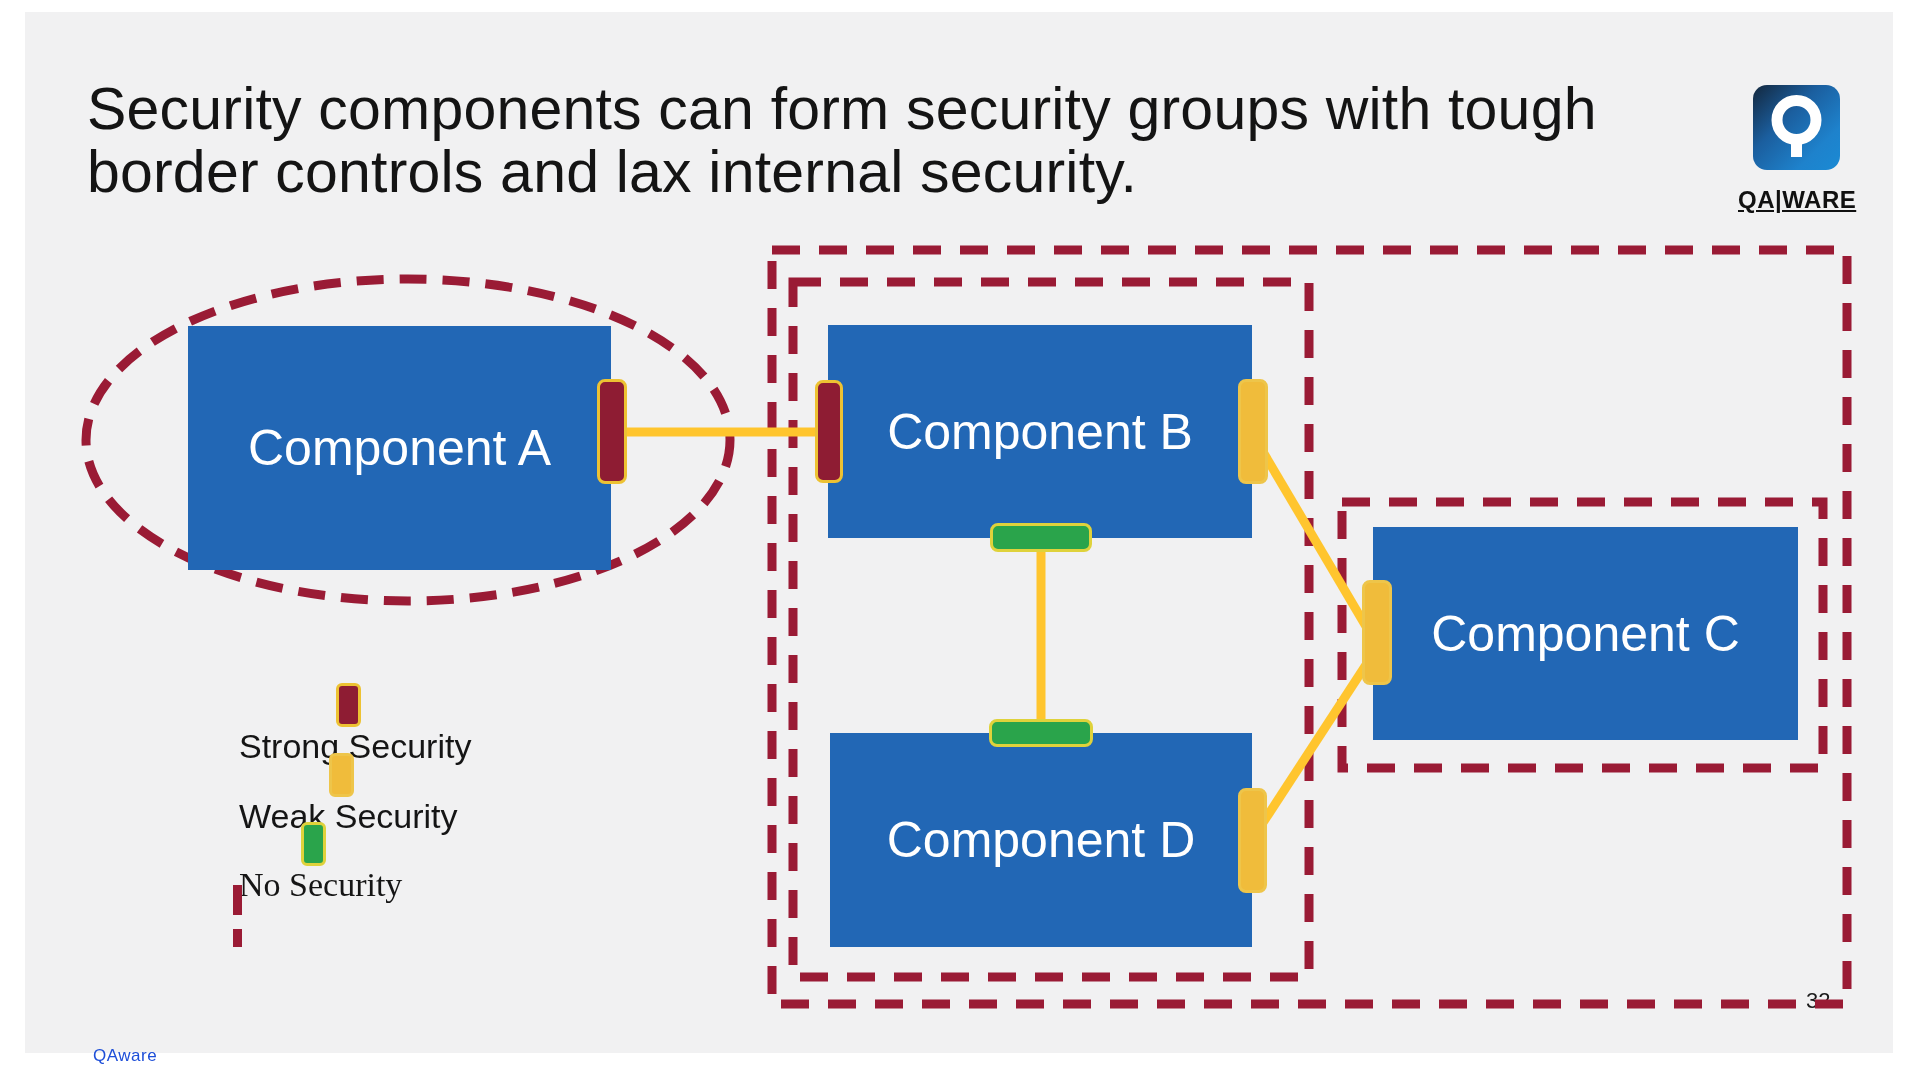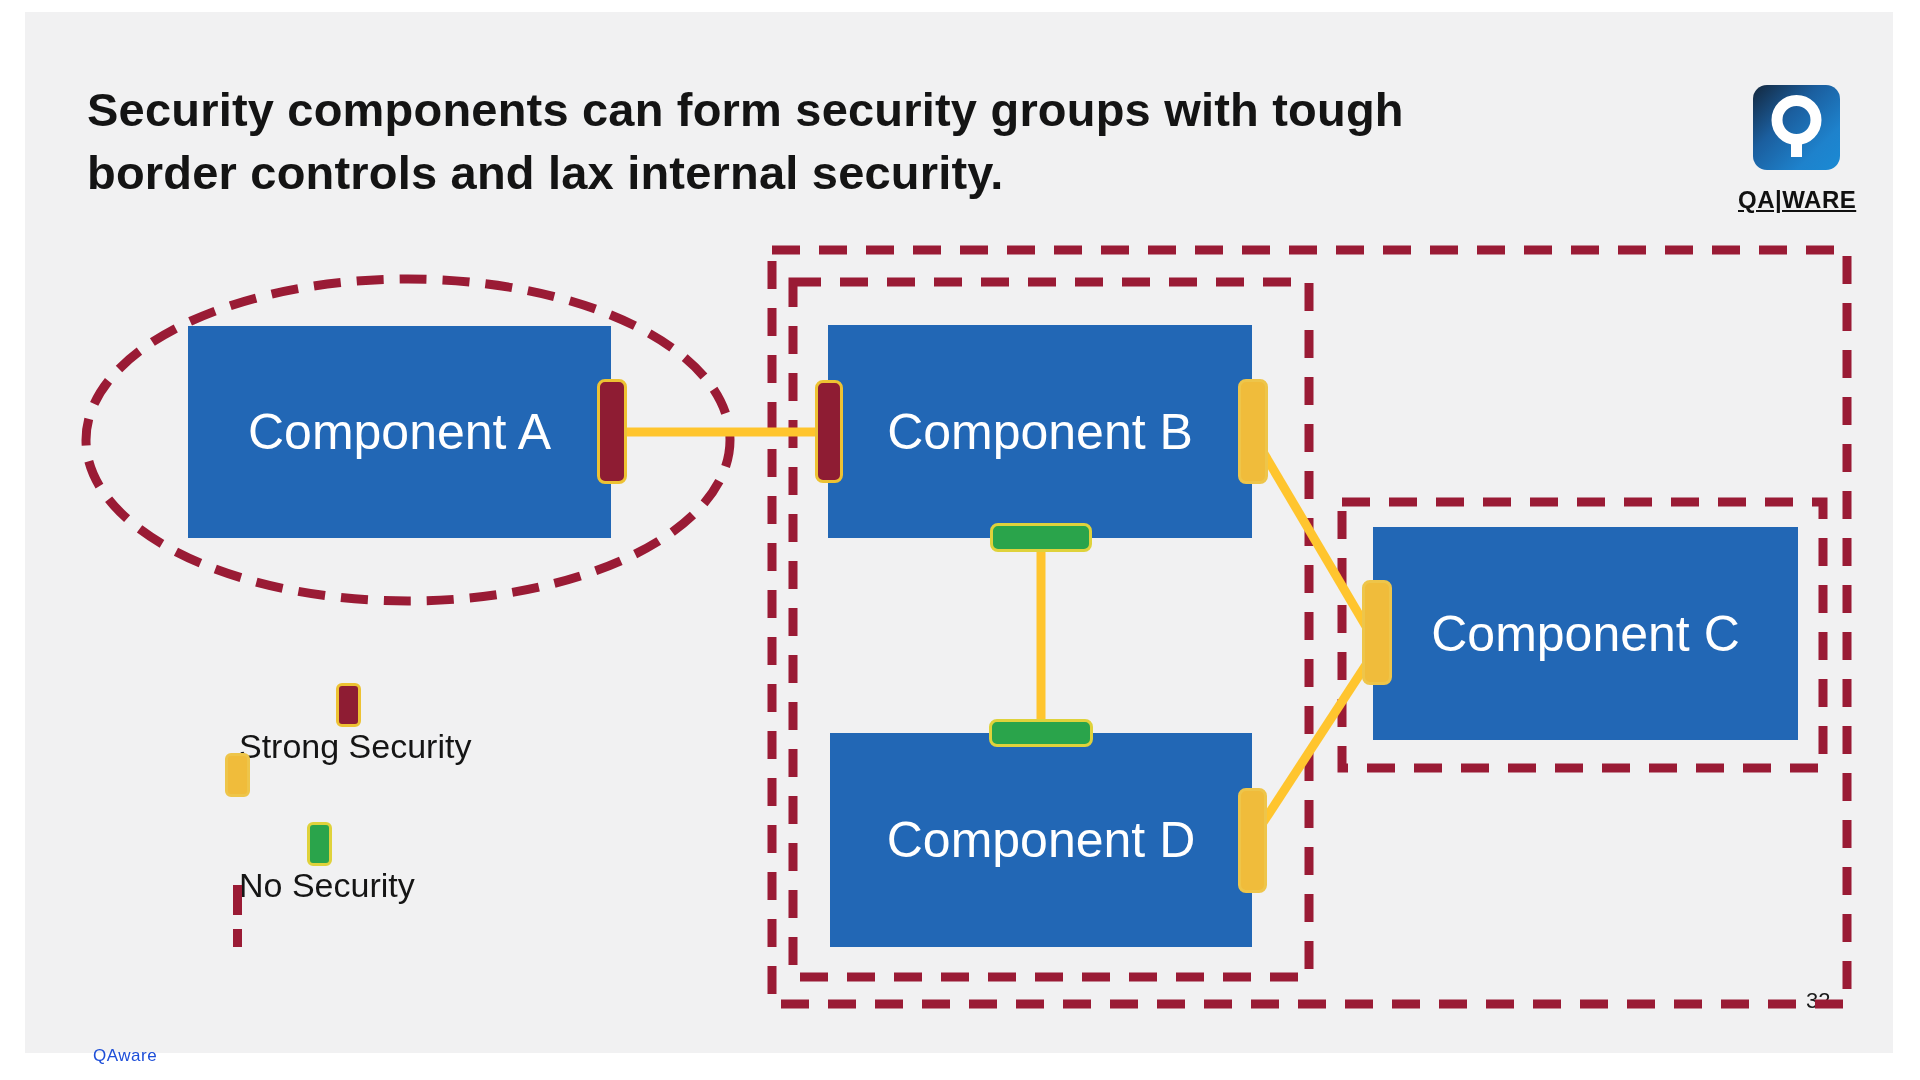--- a/index.html
+++ b/index.html
@@ -1,36 +1,36 @@
 <!DOCTYPE html>
 <html><head>
 <meta charset="utf-8">
 <style>
   html,body{margin:0;padding:0;background:#ffffff;}
   .page{position:relative;width:1920px;height:1080px;background:#ffffff;overflow:hidden;
         font-family:"Liberation Sans",sans-serif;}
   .slide{position:absolute;left:25px;top:12px;width:1868px;height:1041px;background:#f1f1f2;}
 
   .title{position:absolute;left:87px;top:78px;width:1620px;color:#141414;
-         font-family:"Liberation Sans",sans-serif;font-weight:700;font-size:47px;
+         font-family:"Liberation Sans",sans-serif;font-weight:400;font-size:59px;
          line-height:63px;letter-spacing:.2px;}
 
   
   .logo{position:absolute;left:1753px;top:85px;width:87px;height:85px;border-radius:14px;
         background:linear-gradient(135deg,#13273d 0%,#1b5e9e 38%,#1e82cc 75%,#1a8ad4 100%);}
   .logo svg{display:block;}
   .logo-text{position:absolute;left:1738px;top:186px;width:118px;text-align:center;
              font-weight:700;font-size:24px;color:#111;letter-spacing:.5px;text-decoration:underline;}
 
   
   .diagram-svg{position:absolute;left:0;top:0;width:1920px;height:1080px;}
 
   .component{position:absolute;background:#2267b5;display:flex;align-items:center;justify-content:center;
              color:#ffffff;font-size:50px;font-weight:400;font-family:"Liberation Sans",sans-serif;}
-  .comp-a{left:188px;top:326px;width:423px;height:212px;}
+  .comp-a{left:188px;top:326px;width:423px;height:244px;}
   .comp-b{left:828px;top:325px;width:424px;height:213px;}
   .comp-c{left:1373px;top:527px;width:425px;height:213px;}
   .comp-d{left:830px;top:733px;width:422px;height:214px;}
 
   .port{position:absolute;border:3px solid #edc233;border-radius:8px;box-sizing:border-box;}
   .port-strong{background:#8e1c33;}
   .port-weak{background:#f0bc3b;border-color:#eec54a;}
   .port-none{background:#2aa44b;border-color:#dfd23b;}
 
   .p-a-right{left:597px;top:379px;width:30px;height:105px;}
@@ -41,21 +41,21 @@
   .p-d-right{left:1238px;top:788px;width:29px;height:105px;}
   .p-c-left{left:1362px;top:580px;width:30px;height:105px;}
 
   
   .legend{position:absolute;left:225px;top:680px;}
   .legend-row{position:absolute;display:flex;align-items:center;flex-direction:column;}
   .lg-swatch{width:25px;height:44px;border:3px solid #edc233;border-radius:6px;box-sizing:border-box;}
   .lg-label{margin-left:14px;font-size:34px;color:#151515;white-space:nowrap;}
   .row-strong{left:0;top:3px;}
   .row-weak{left:0;top:73px;}
-  .row-none{left:0;top:142px;}
+  .row-none{left:0;top:142px;font-family:Liberation Serif, serif;}
   .row-group{left:0;top:205px;}
   .lg-dash-col{width:25px;display:flex;flex-direction:column;align-items:center;}
   .lg-dash{width:9px;background:#9a1b35;}
   .dash1{height:30px;}
   .dash-gap{height:14px;}
   .dash2{height:18px;}
 
   .footer-brand{position:absolute;left:93px;top:1046px;font-size:17px;color:#1d4ed8;letter-spacing:.5px;}
   .page-number{position:absolute;left:1806px;top:988px;font-size:22px;color:#1a1a1a;}
 </style>
@@ -112,20 +112,21 @@
   <div class="port port-weak p-d-right"></div>
   <div class="port port-weak p-c-left"></div>
 
   <div class="legend">
     <div class="legend-row row-strong">
       <div class="lg-swatch" style="background:#8e1c33;"></div>
       <div class="lg-label">Strong Security</div>
     </div>
     <div class="legend-row row-weak">
       <div class="lg-swatch" style="background:#f0bc3b;border-color:#eec54a;"></div>
+      <div class="lg-label">Weak Security</div>
     </div>
     <div class="legend-row row-none">
       <div class="lg-swatch" style="background:#2aa44b;border-color:#dfd23b;"></div>
       <div class="lg-label">No Security</div>
     </div>
     <div class="legend-row row-group">
       <div class="lg-dash-col">
         <div class="lg-dash dash1"></div>
         <div class="dash-gap"></div>
         <div class="lg-dash dash2"></div>

